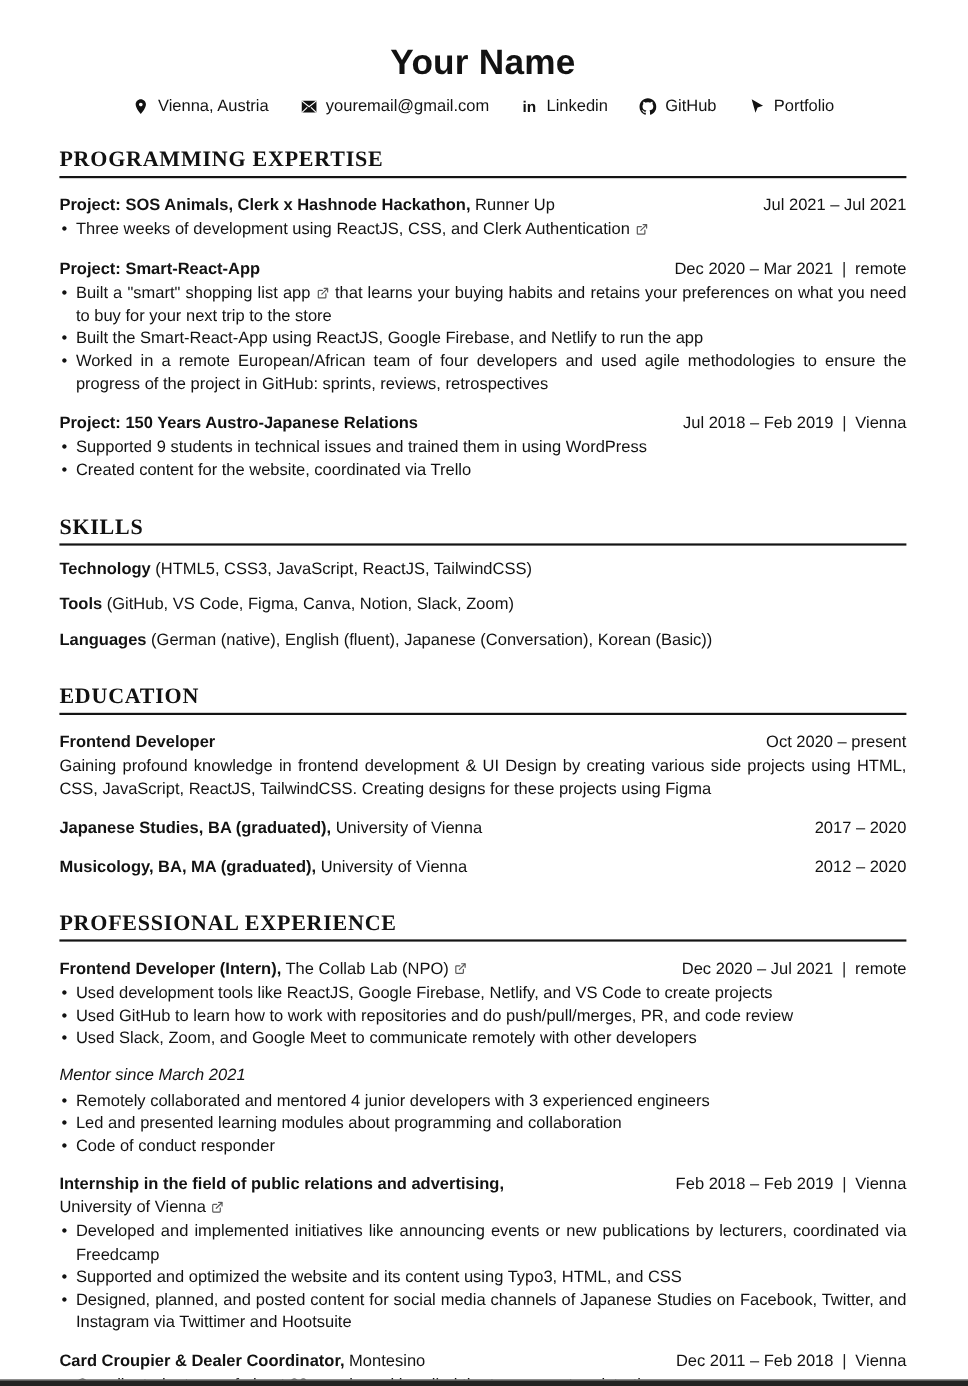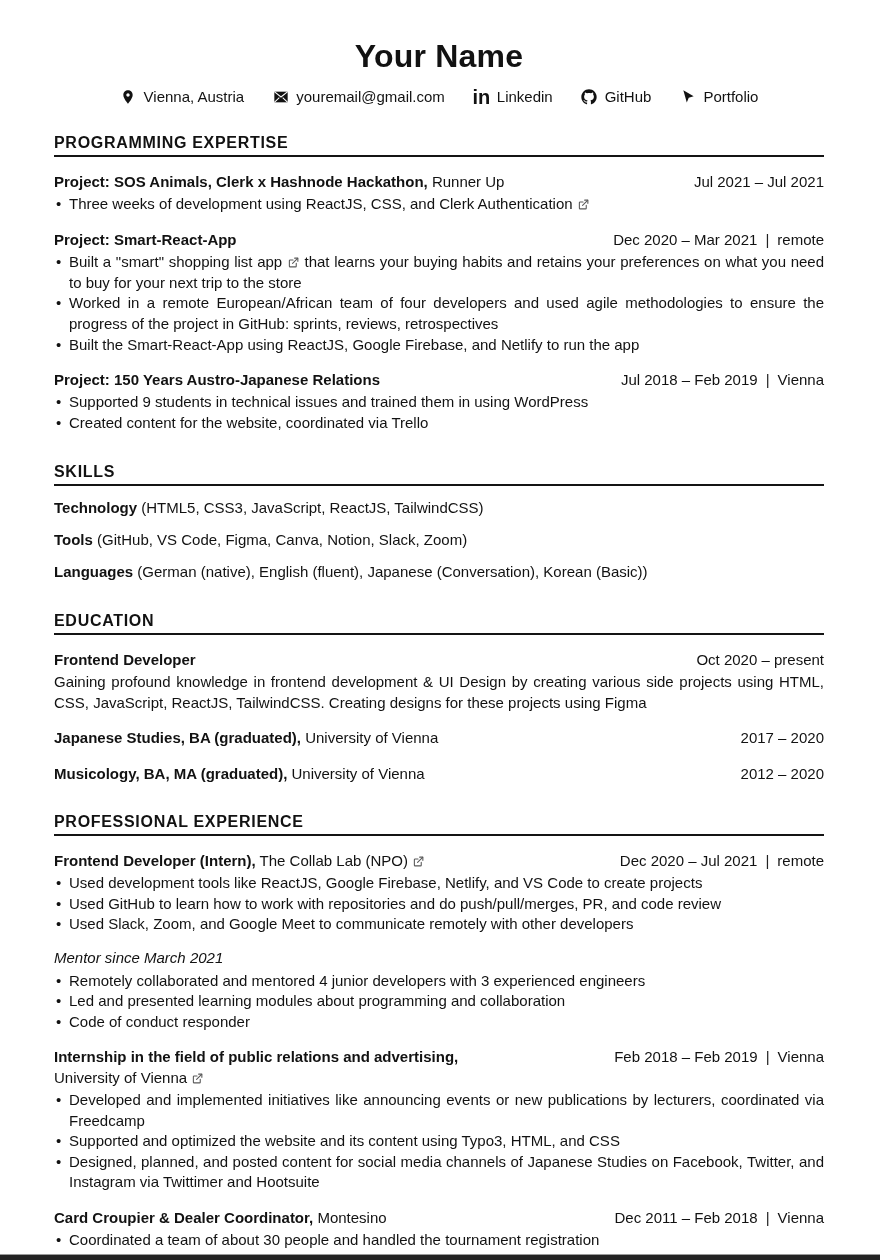--- a/index.html
+++ b/index.html
@@ -10,25 +10,25 @@
   }
   .content{padding:38px 56px 0 54px;}
   .name{
     font-size:32px;font-weight:700;text-align:center;
     margin:0 0 13px 0;letter-spacing:.2px;
   }
   .contacts{display:flex;justify-content:center;gap:28px;}
   .contact{display:flex;align-items:center;gap:7px;cursor:pointer;}
   .contact .cicon{display:inline-flex;width:17px;height:17px;align-items:center;justify-content:center;}
   .contact svg{width:16px;height:16px;display:block;}
-  .li-badge{font-weight:700;font-size:20px;line-height:1;}
+  .li-badge{font-weight:700;font-size:14px;line-height:1;}
   .section{margin-top:29px;}
   .section-title{
-    font-weight:700;font-size:16px;letter-spacing:.7px;
-    border-bottom:2.5px solid #141414;padding-bottom:3px;
+    font-weight:700;font-size:20px;letter-spacing:.7px;
+    border-bottom:2.5px solid #141414;padding-bottom:3px;font-family:Liberation Serif, serif;
   }
   .entry{margin-top:15px;}
   .skills .entry{margin-top:12px;}
   .entry-head{display:flex;justify-content:space-between;align-items:baseline;gap:14px;}
   .head-left{flex:1 1 auto;line-height:1.36;}
   .head-right{white-space:nowrap;flex:0 0 auto;}
   .b{font-weight:700;}
   .sep{display:inline-block;padding:0 8px;color:#222;}
   .subhead{line-height:1.36;}
   .bullets{margin:2px 0 0 0;padding:0;list-style:none;}
@@ -107,22 +107,22 @@
             <div class="entry-head">
               <div class="head-left"><span class="b">Project: Smart-React-App</span></div>
               <div class="head-right"><span>Dec 2020 – Mar 2021</span><span class="sep">|</span><span>remote</span></div>
             </div>
             <ul class="bullets">
               <li><span>Built a "smart" shopping list app </span><span class="ext"><svg viewBox="0 0 24 24" fill="none" stroke="#5a5a5a" stroke-width="2.4" stroke-linecap="round" stroke-linejoin="round">
                     <path d="M18 13.5V20a1.5 1.5 0 0 1-1.5 1.5h-12A1.5 1.5 0 0 1 3 20V8a1.5 1.5 0 0 1 1.5-1.5H11"></path>
                     <path d="M14.5 2.5H21.5V9.5"></path>
                     <path d="M10 14 21 3"></path>
                   </svg></span><span>  that learns your buying habits and retains your preferences on what you need to buy for your next trip to the store</span></li>
+              <li><span>Built the Smart-React-App using ReactJS, Google Firebase, and Netlify to run the app</span></li>
               <li><span>Worked in a remote European/African team of four developers and used agile methodologies to ensure the progress of the project in GitHub: sprints, reviews, retrospectives</span></li>
-              <li><span>Built the Smart-React-App using ReactJS, Google Firebase, and Netlify to run the app</span></li>
             </ul>
           </div>
           <div class="entry">
             <div class="entry-head">
               <div class="head-left"><span class="b">Project: 150 Years Austro-Japanese Relations</span></div>
               <div class="head-right"><span>Jul 2018 – Feb 2019</span><span class="sep">|</span><span>Vienna</span></div>
             </div>
             <ul class="bullets">
               <li><span>Supported 9 students in technical issues and trained them in using WordPress</span></li>
               <li><span>Created content for the website, coordinated via Trello</span></li>

